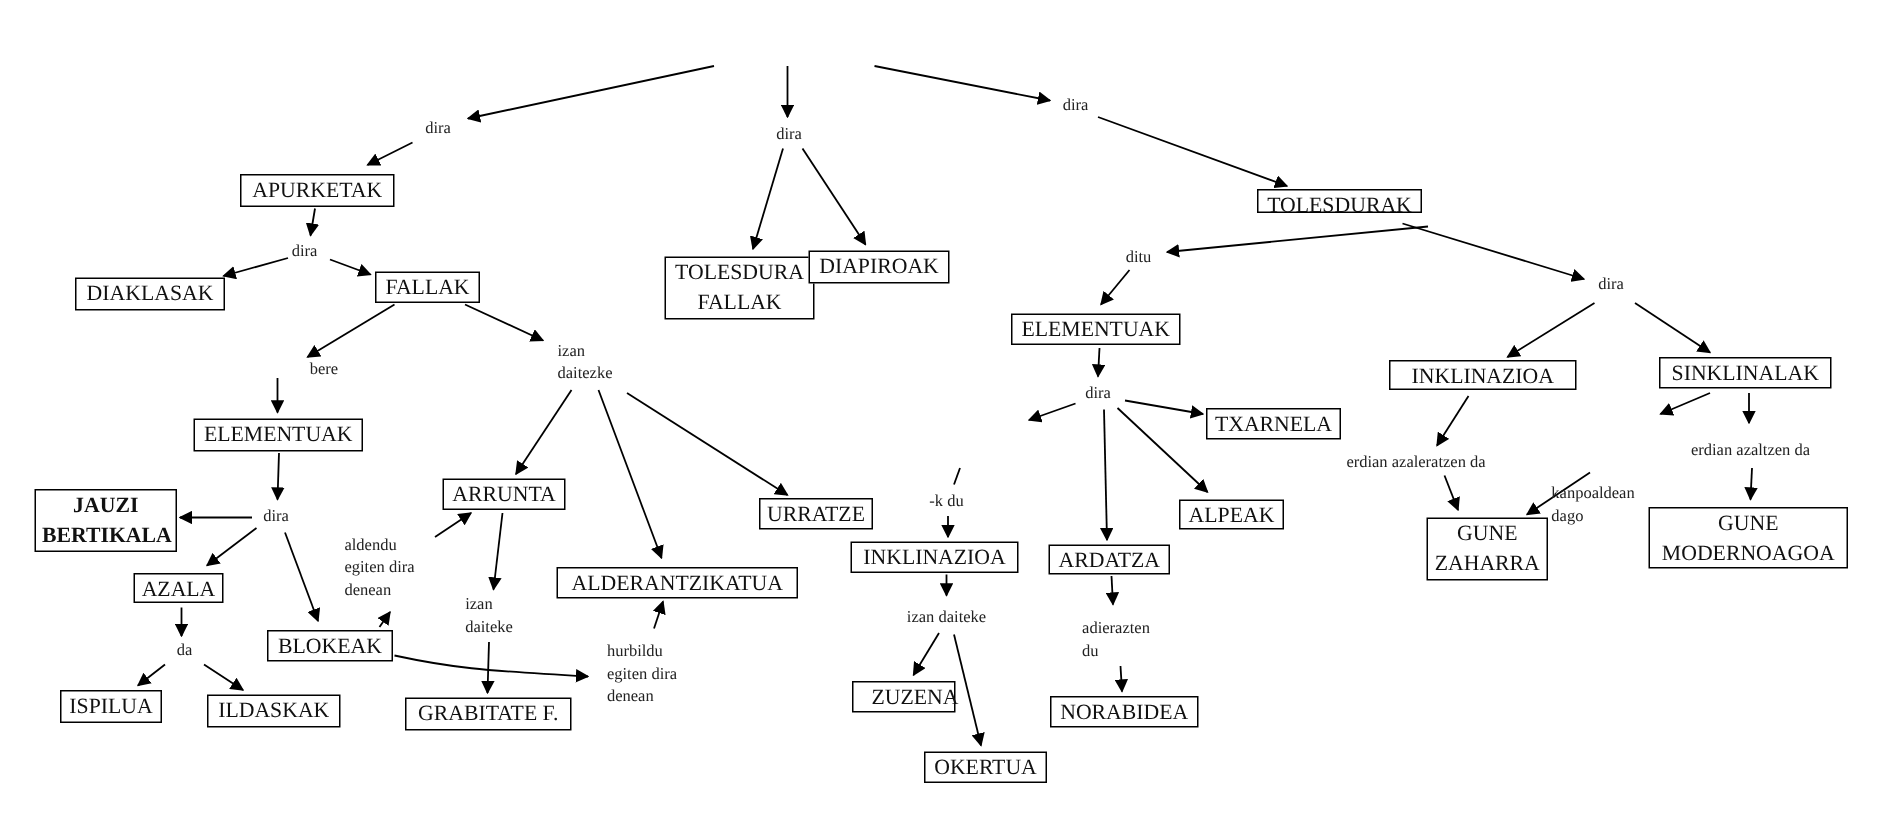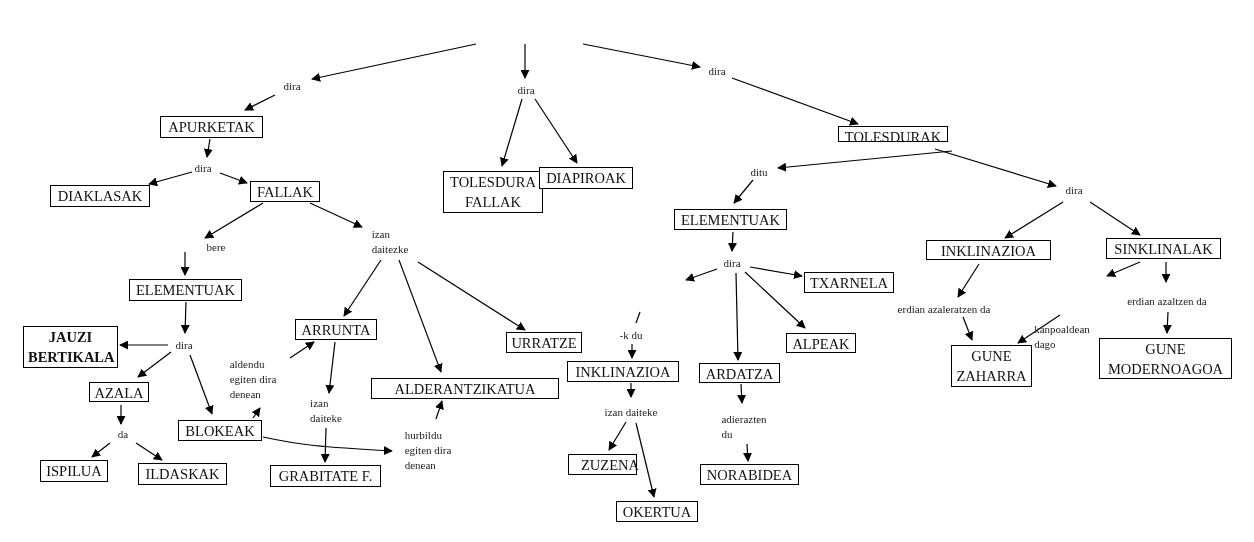--- a/index.html
+++ b/index.html
@@ -99,21 +99,21 @@
   <div class="node" style="left:250px;top:181px;width:70px;height:21px;">FALLAK</div>
   <div class="node" style="left:129px;top:279px;width:113px;height:22px;">ELEMENTUAK</div>
   <div class="node" style="left:23px;top:326px;width:95px;height:42px;font-weight:bold;">JAUZI
 BERTIKALA</div>
   <div class="node" style="left:89px;top:382px;width:60px;height:20px;">AZALA</div>
   <div class="node" style="left:40px;top:460px;width:68px;height:22px;">ISPILUA</div>
   <div class="node" style="left:138px;top:463px;width:89px;height:22px;">ILDASKAK</div>
   <div class="node" style="left:178px;top:420px;width:84px;height:21px;">BLOKEAK</div>
   <div class="node" style="left:295px;top:319px;width:82px;height:21px;">ARRUNTA</div>
   <div class="node" style="left:270px;top:465px;width:111px;height:22px;">GRABITATE F.</div>
-  <div class="node" style="left:371px;top:378px;width:188px;height:21px;">ALDERANTZIKATUA</div>
+  <div class="node" style="left:371px;top:378px;width:161px;height:21px;">ALDERANTZIKATUA</div>
   <div class="node" style="left:506px;top:332px;width:76px;height:21px;">URRATZE</div>
   <div class="node" style="left:443px;top:171px;width:100px;height:42px;">TOLESDURA
 FALLAK</div>
   <div class="node" style="left:539px;top:167px;width:94px;height:22px;">DIAPIROAK</div>
   <div class="node" style="left:838px;top:126px;width:110px;height:16px;">TOLESDURAK</div>
   <div class="node" style="left:674px;top:209px;width:113px;height:21px;">ELEMENTUAK</div>
   <div class="node" style="left:804px;top:272px;width:90px;height:21px;">TXARNELA</div>
   <div class="node" style="left:786px;top:333px;width:70px;height:20px;">ALPEAK</div>
   <div class="node" style="left:567px;top:361px;width:112px;height:21px;">INKLINAZIOA</div>
   <div class="node" style="left:699px;top:363px;width:81px;height:20px;">ARDATZA</div>

